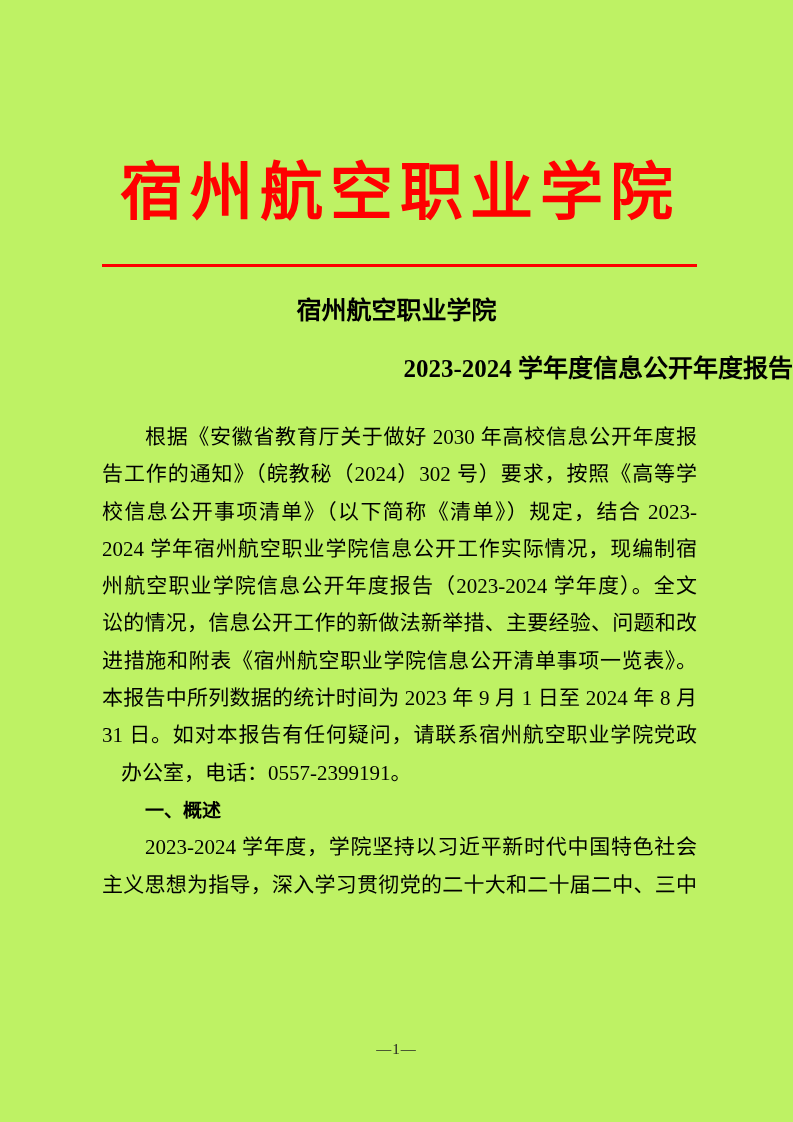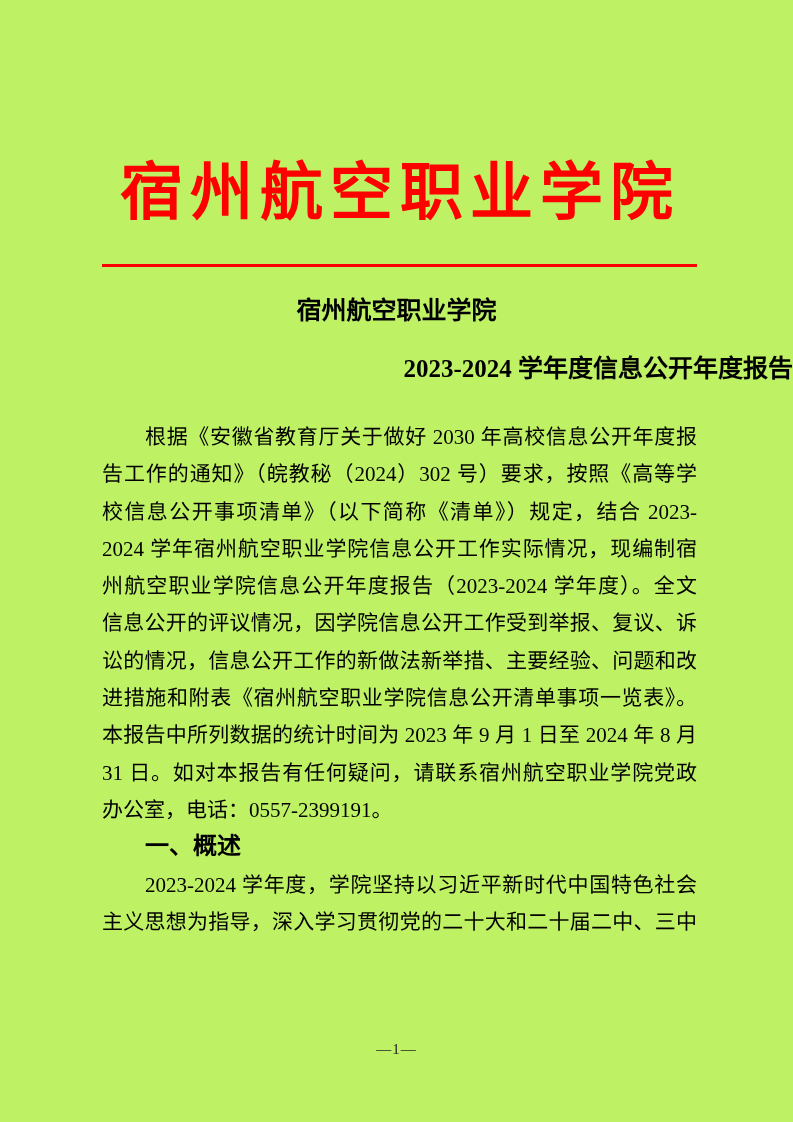--- a/index.html
+++ b/index.html
@@ -67,28 +67,29 @@
   .line {
     height: 37.3px;
     line-height: 37.3px;
     text-align: justify;
     text-align-last: justify;
     overflow: hidden;
   }
   .line.lastline {
     text-align: left;
     text-align-last: left;
+    margin-left: 19px;
   }
   .line.indent {
     padding-left: 43px;
   }
   .line.heading {
-    font-family: Liberation Mono, monospace;
+    font-family: Liberation Sans, sans-serif;
     font-weight: bold;
-    font-size: 24px;
+    font-size: 19px;
     text-align: center;
     text-align-last: left;
   }
   .page-footer {
     position: absolute;
     top: 1040px;
     left: 0;
     width: 100%;
     text-align: center;
     font-size: 15px;
@@ -109,21 +110,20 @@
   <div class="org-line">宿州航空职业学院</div>
 
   <div class="report-title">2023-2024 学年度信息公开年度报告</div>
 
   <div class="doc-body">
     <div class="line indent">根据《安徽省教育厅关于做好 2030 年高校信息公开年度报</div>
     <div class="line">告工作的通知》（皖教秘（2024）302 号）要求，按照《高等学</div>
     <div class="line">校信息公开事项清单》（以下简称《清单》）规定，结合 2023-</div>
     <div class="line">2024 学年宿州航空职业学院信息公开工作实际情况，现编制宿</div>
     <div class="line">州航空职业学院信息公开年度报告（2023-2024 学年度）。全文</div>
-    <div class="line">信息公开的评议情况，因学院信息公开工作受到举报、复议、诉</div>
     <div class="line">讼的情况，信息公开工作的新做法新举措、主要经验、问题和改</div>
     <div class="line">进措施和附表《宿州航空职业学院信息公开清单事项一览表》。</div>
     <div class="line">本报告中所列数据的统计时间为 2023 年 9 月 1 日至 2024 年 8 月</div>
     <div class="line">31 日。如对本报告有任何疑问，请联系宿州航空职业学院党政</div>
     <div class="line lastline">办公室，电话：0557-2399191。</div>
 
     <div class="line heading indent">一、概述</div>
 
     <div class="line indent">2023-2024 学年度，学院坚持以习近平新时代中国特色社会</div>
     <div class="line">主义思想为指导，深入学习贯彻党的二十大和二十届二中、三中</div>

